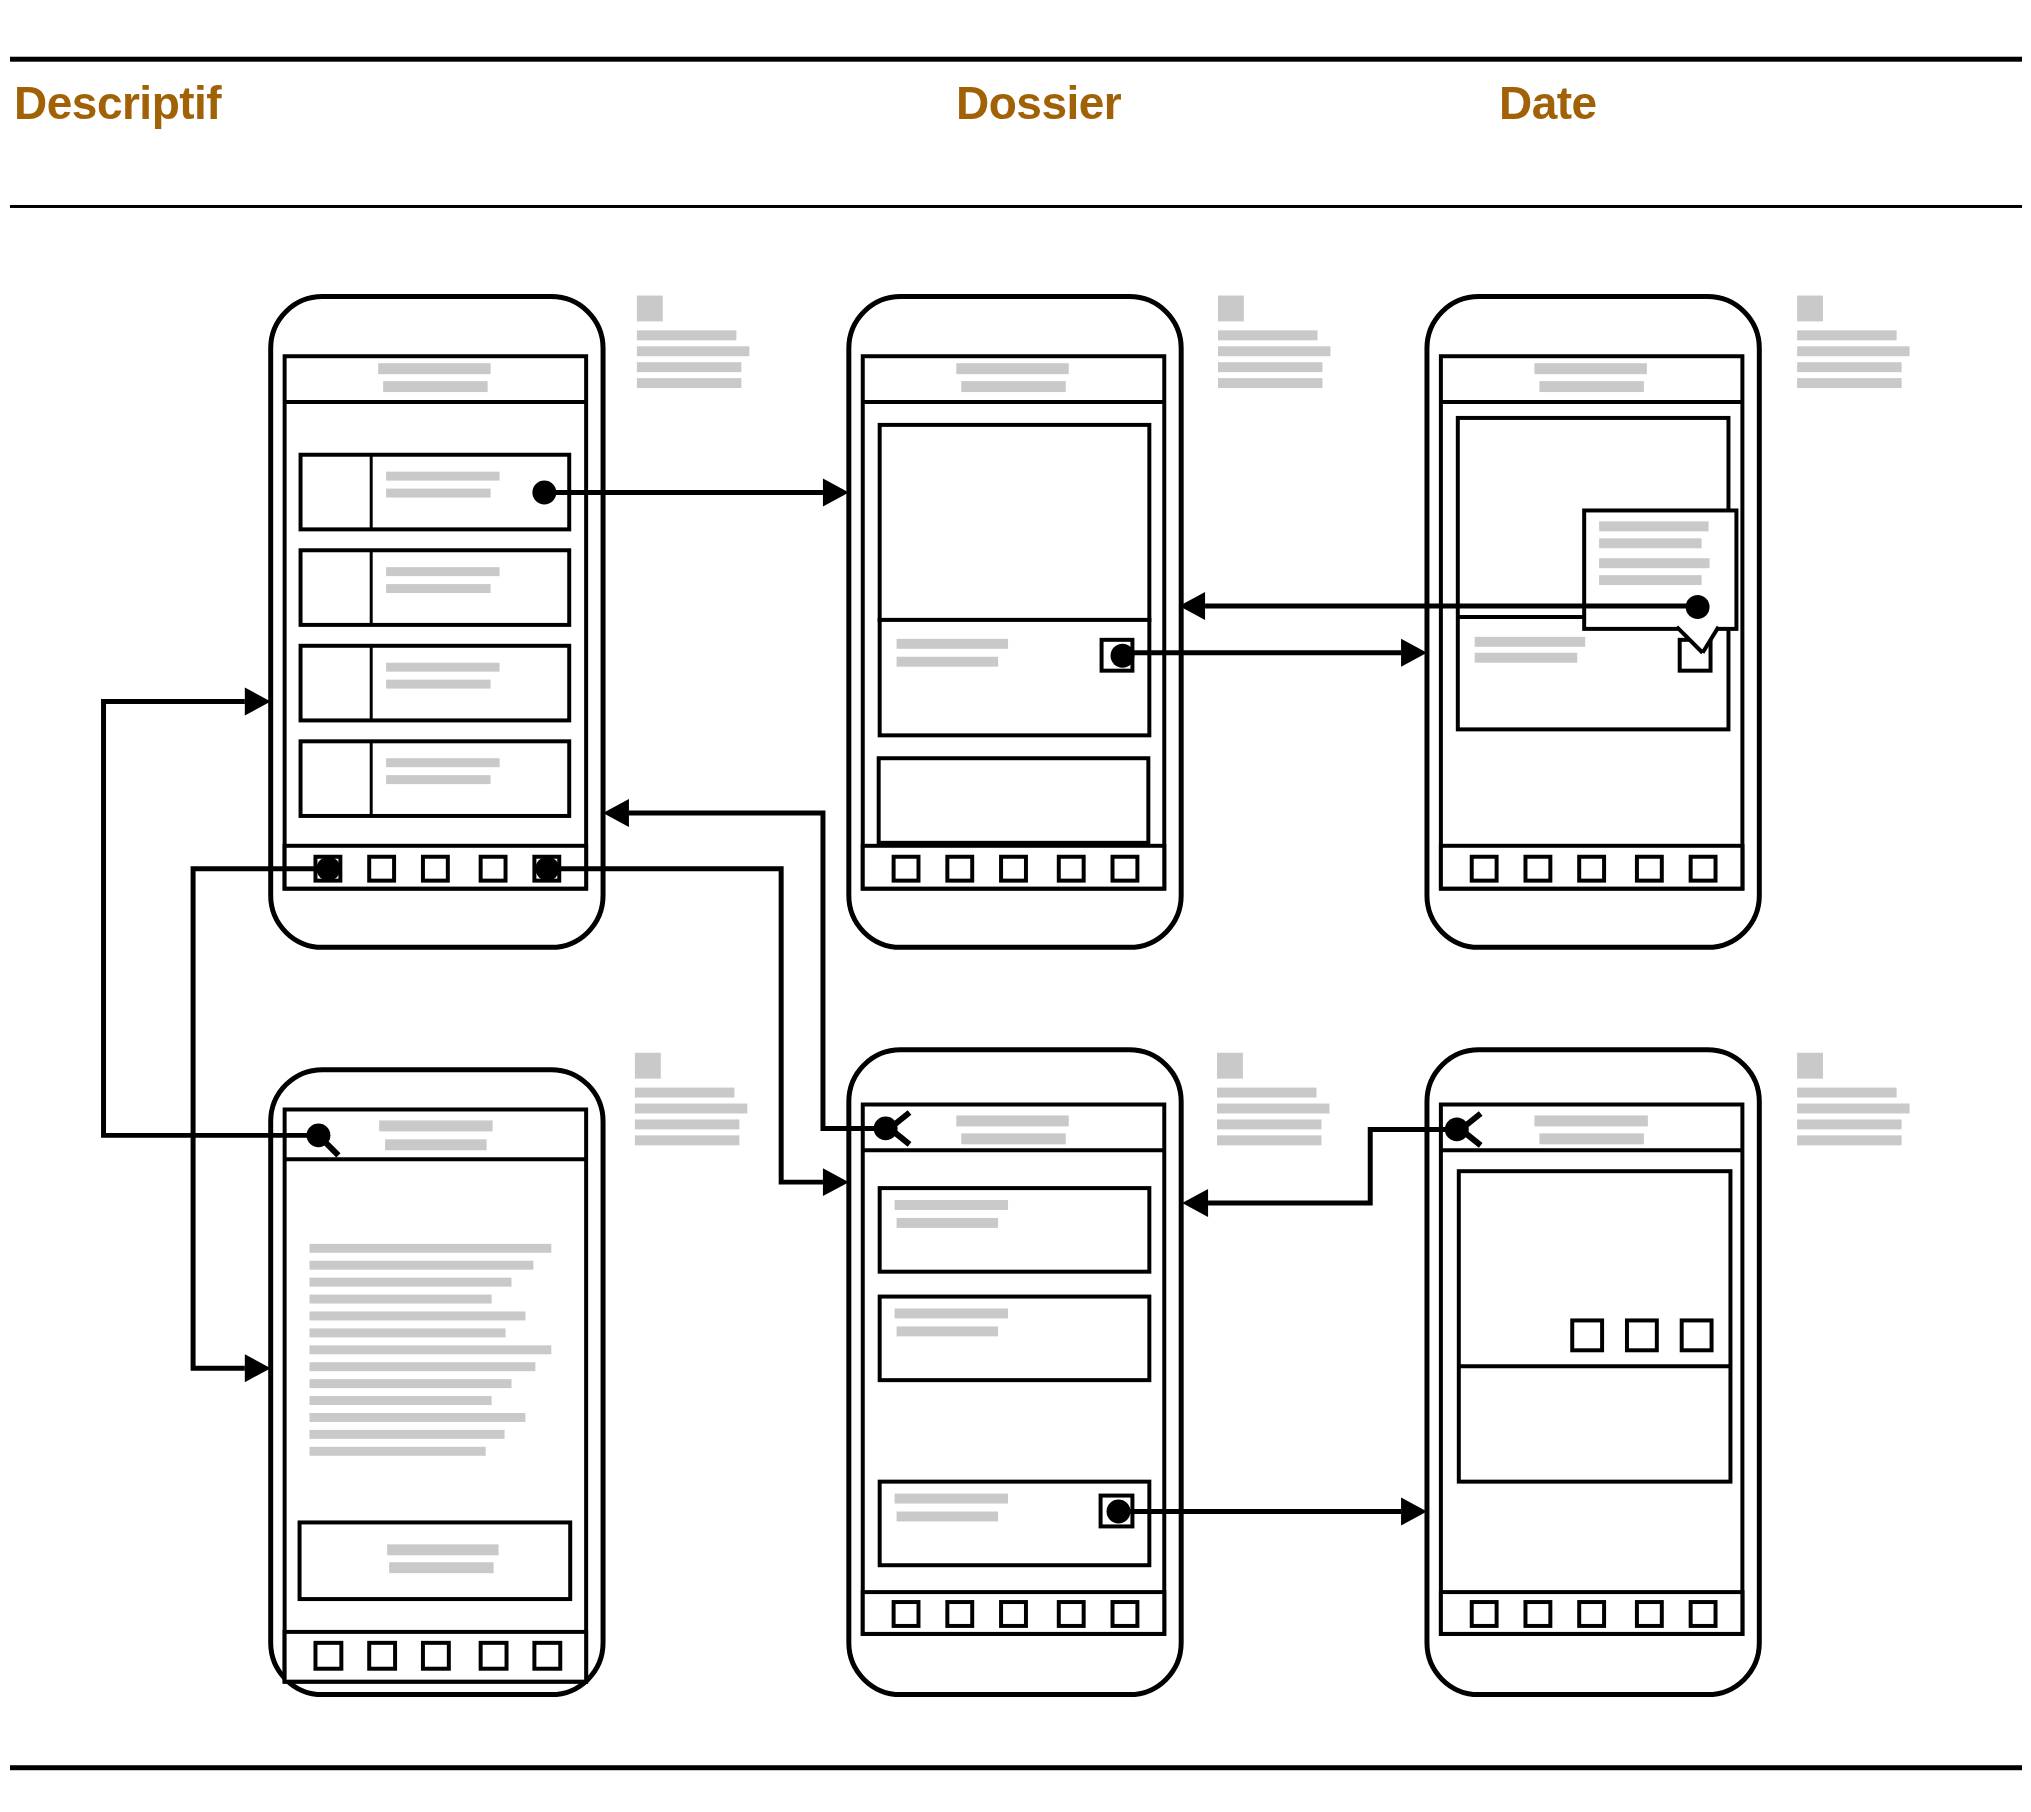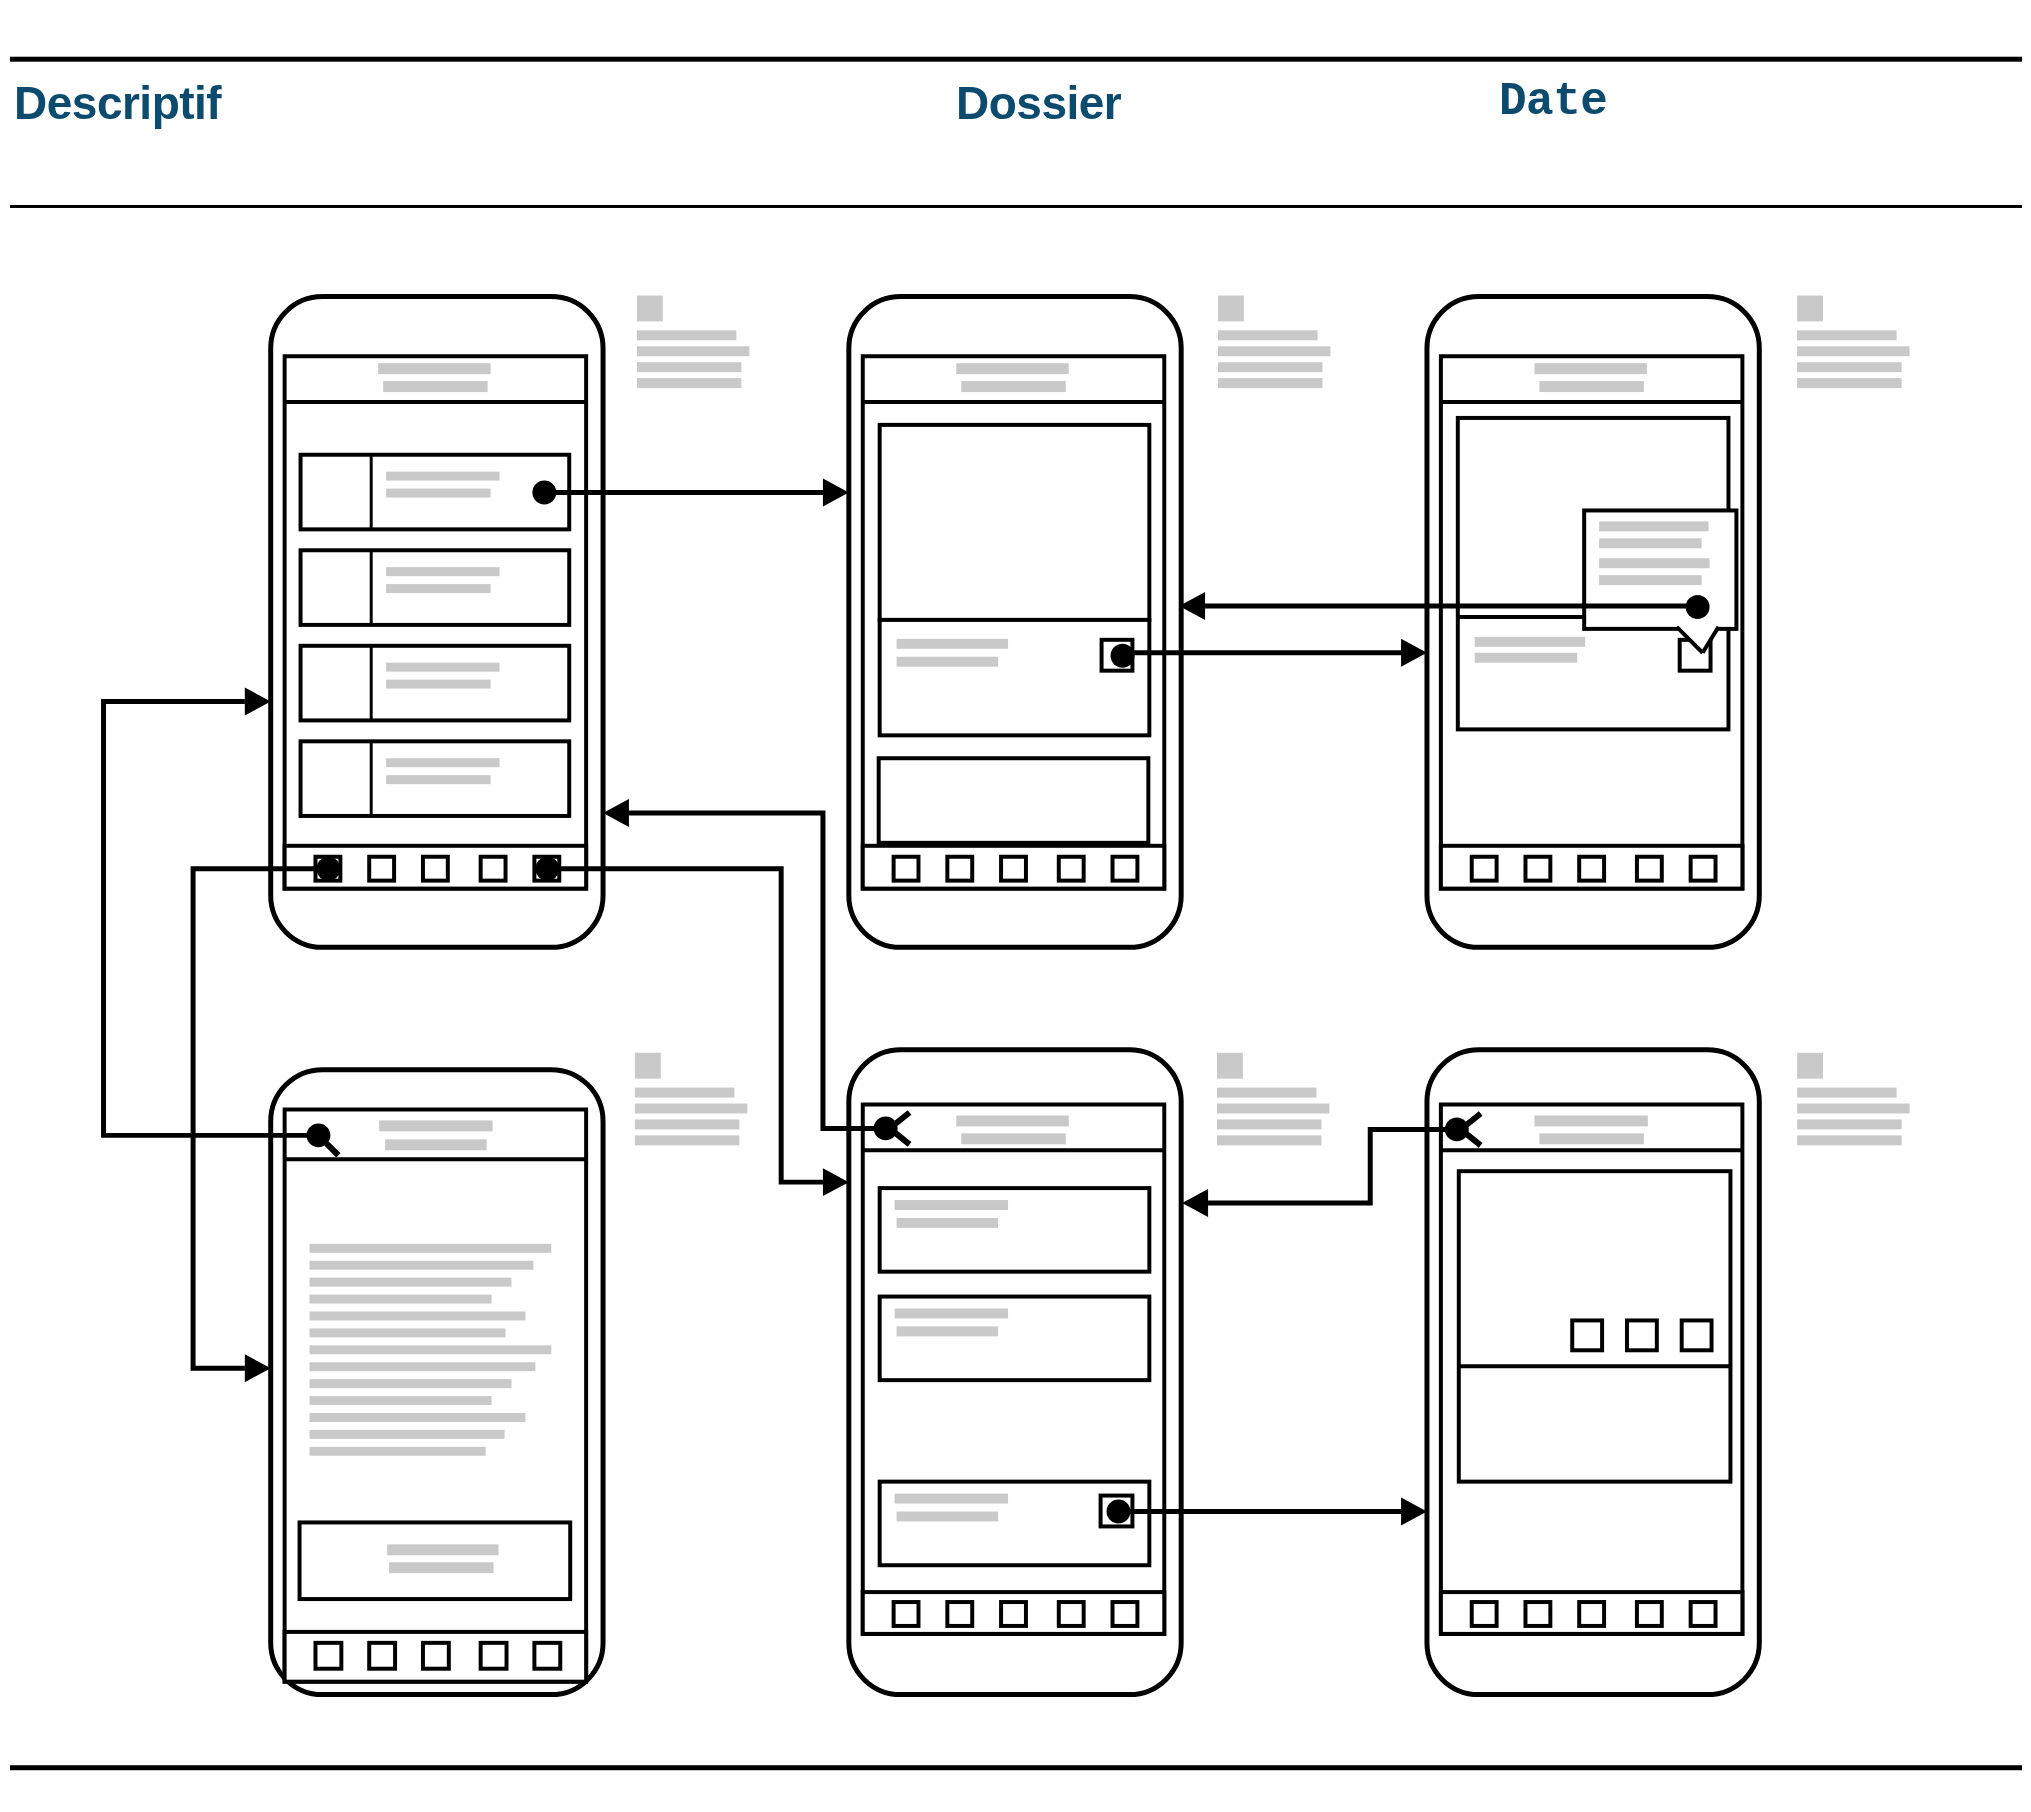--- a/index.html
+++ b/index.html
@@ -1,22 +1,22 @@
 <!DOCTYPE html>
 <html><head>
 <meta charset="utf-8">
 <style>
   html,body{margin:0;padding:0;background:#ffffff;}
   body{width:2032px;height:1813px;font-family:"Liberation Sans",sans-serif;}
   .page{position:relative;width:2032px;height:1813px;background:#fff;overflow:hidden;}
   #diagram{position:absolute;left:0;top:0;}
-  .col-label{position:absolute;top:76px;font-size:46px;font-weight:600;color:#0c4a6e;letter-spacing:-0.5px;white-space:nowrap;}
+  .col-label{position:absolute;top:76px;font-size:46px;font-weight:600;color:#a16207;letter-spacing:-0.5px;white-space:nowrap;}
   .c0{left:14px;}
   .c1{left:956px;}
-  .c2{left:1499px;font-family:Liberation Mono, monospace;}
+  .c2{left:1499px;}
 </style>
 </head>
 <body>
 
 <div class="page">
   <svg id="diagram" width="2032" height="1813" viewBox="0 0 2042 1822">
       <rect x="10" y="57" width="2022" height="5" fill="#000000"></rect>
       <rect x="10" y="206" width="2022" height="3" fill="#000000"></rect>
       <rect x="10" y="1774" width="2022" height="5" fill="#000000"></rect>
       <rect x="640" y="297" width="26" height="26" fill="#c9c9c9"></rect>

